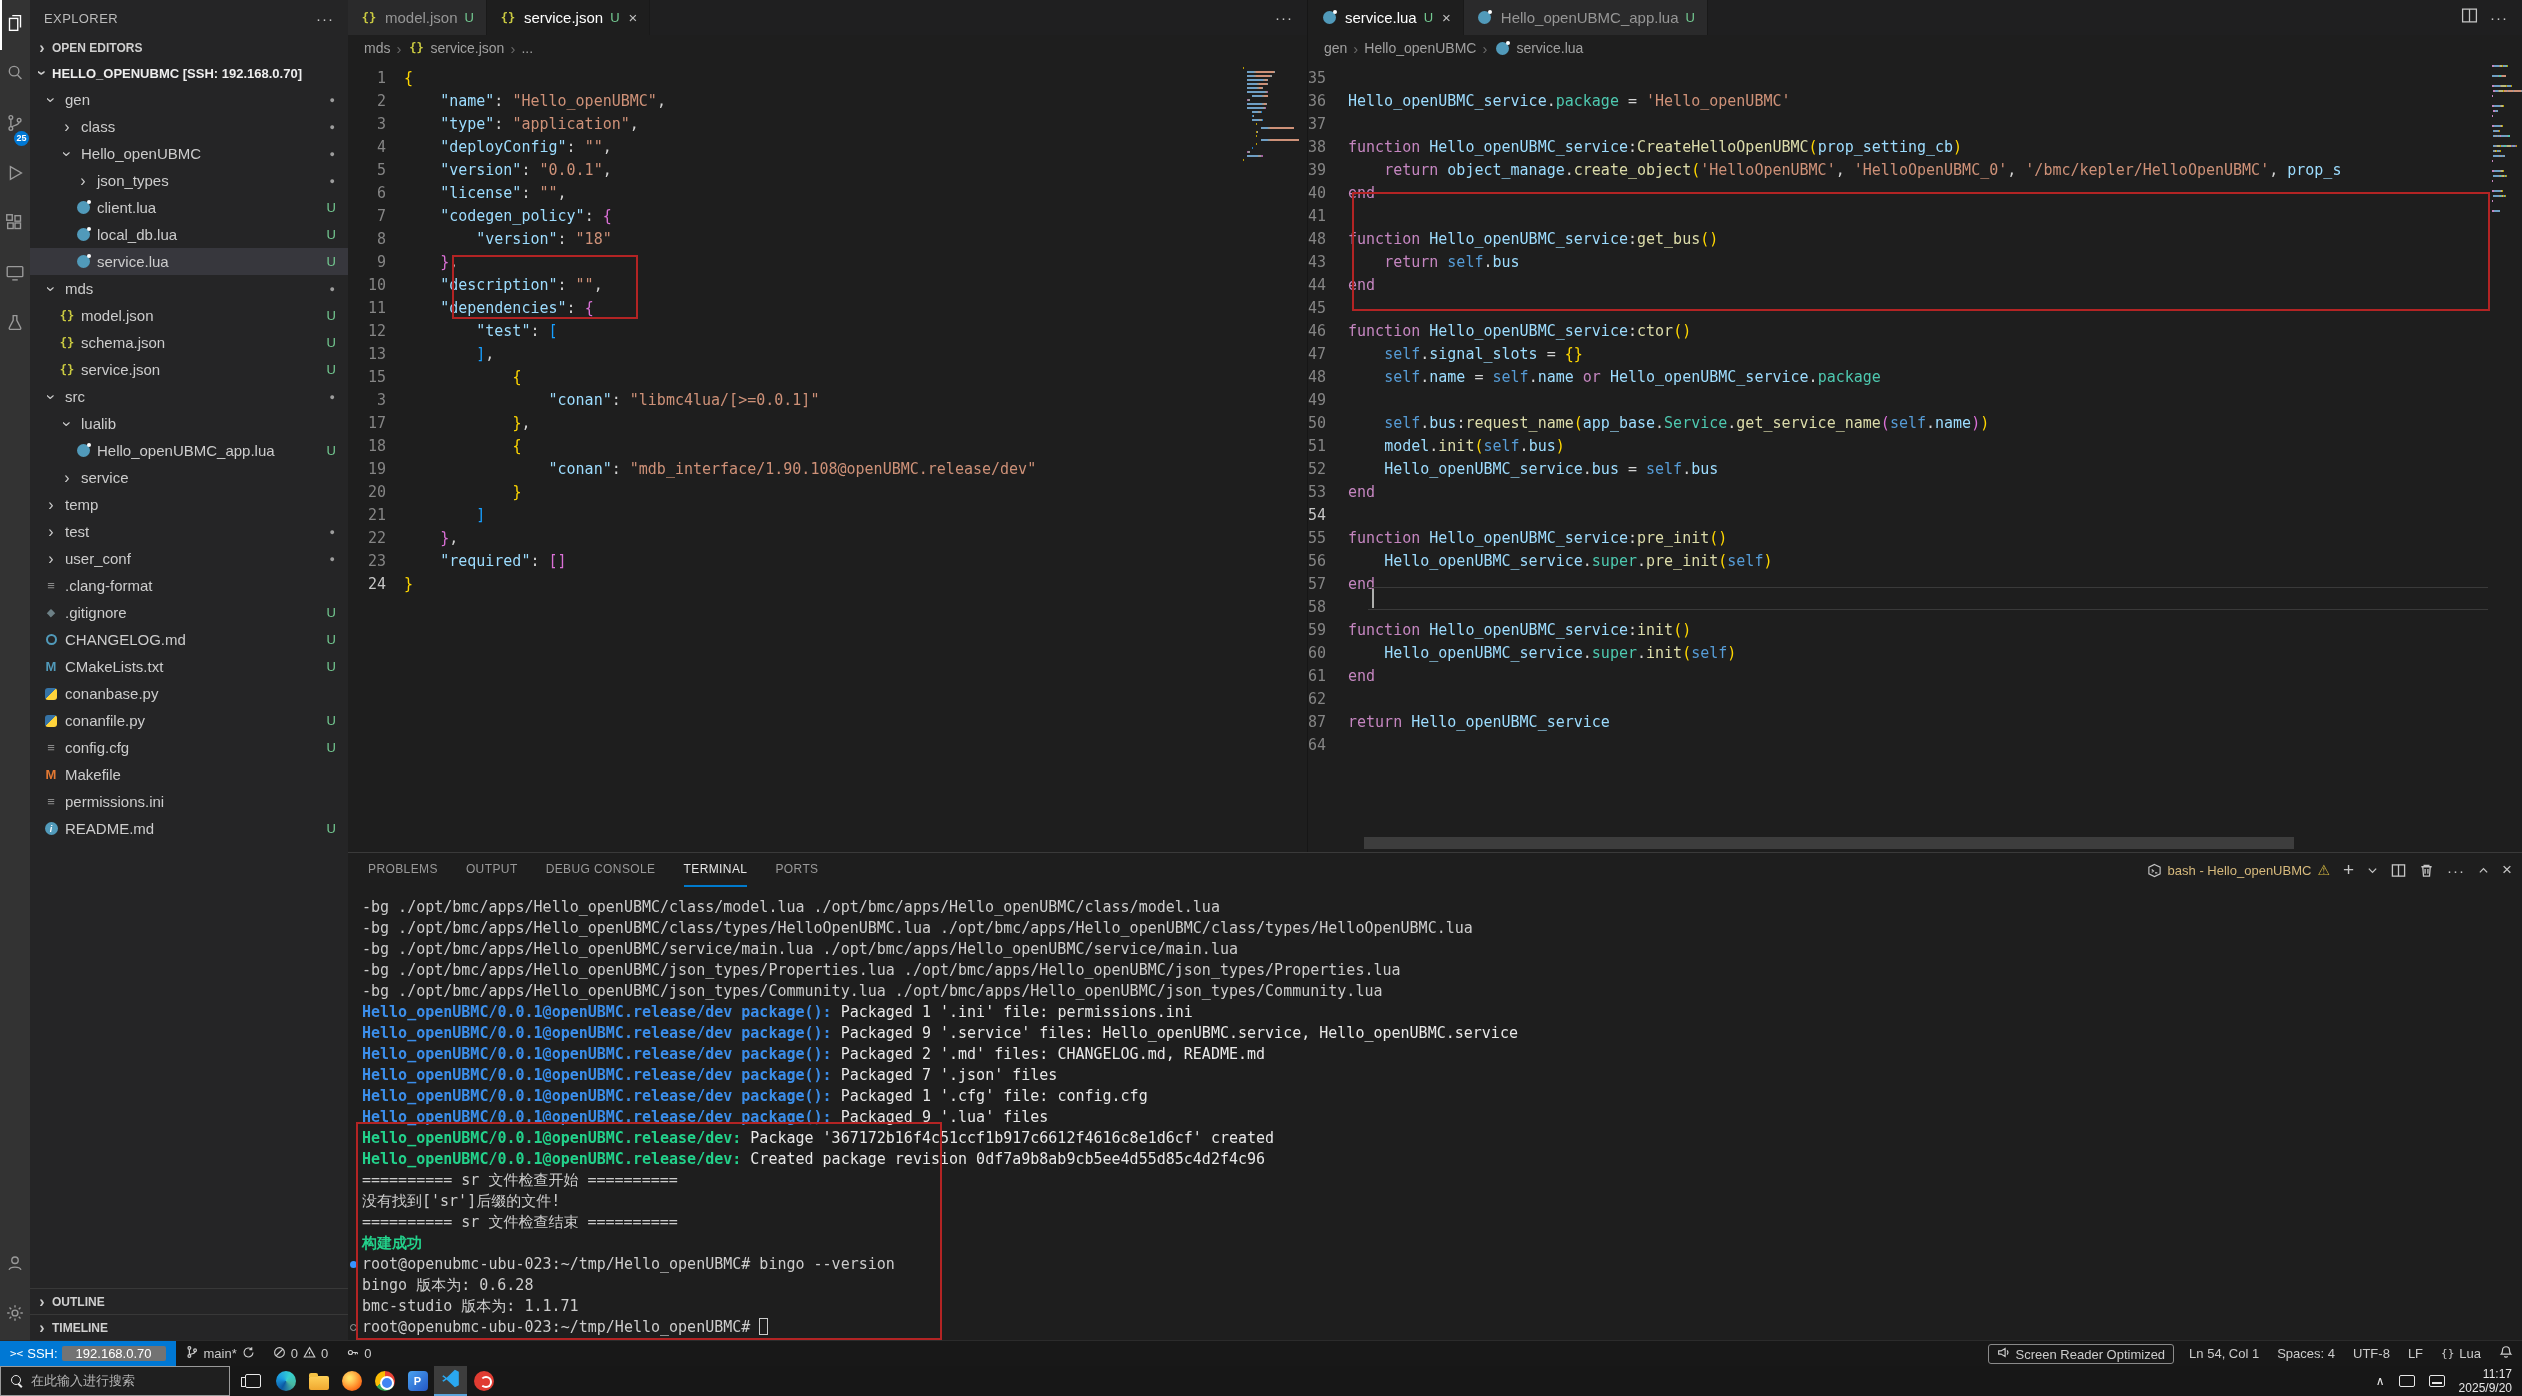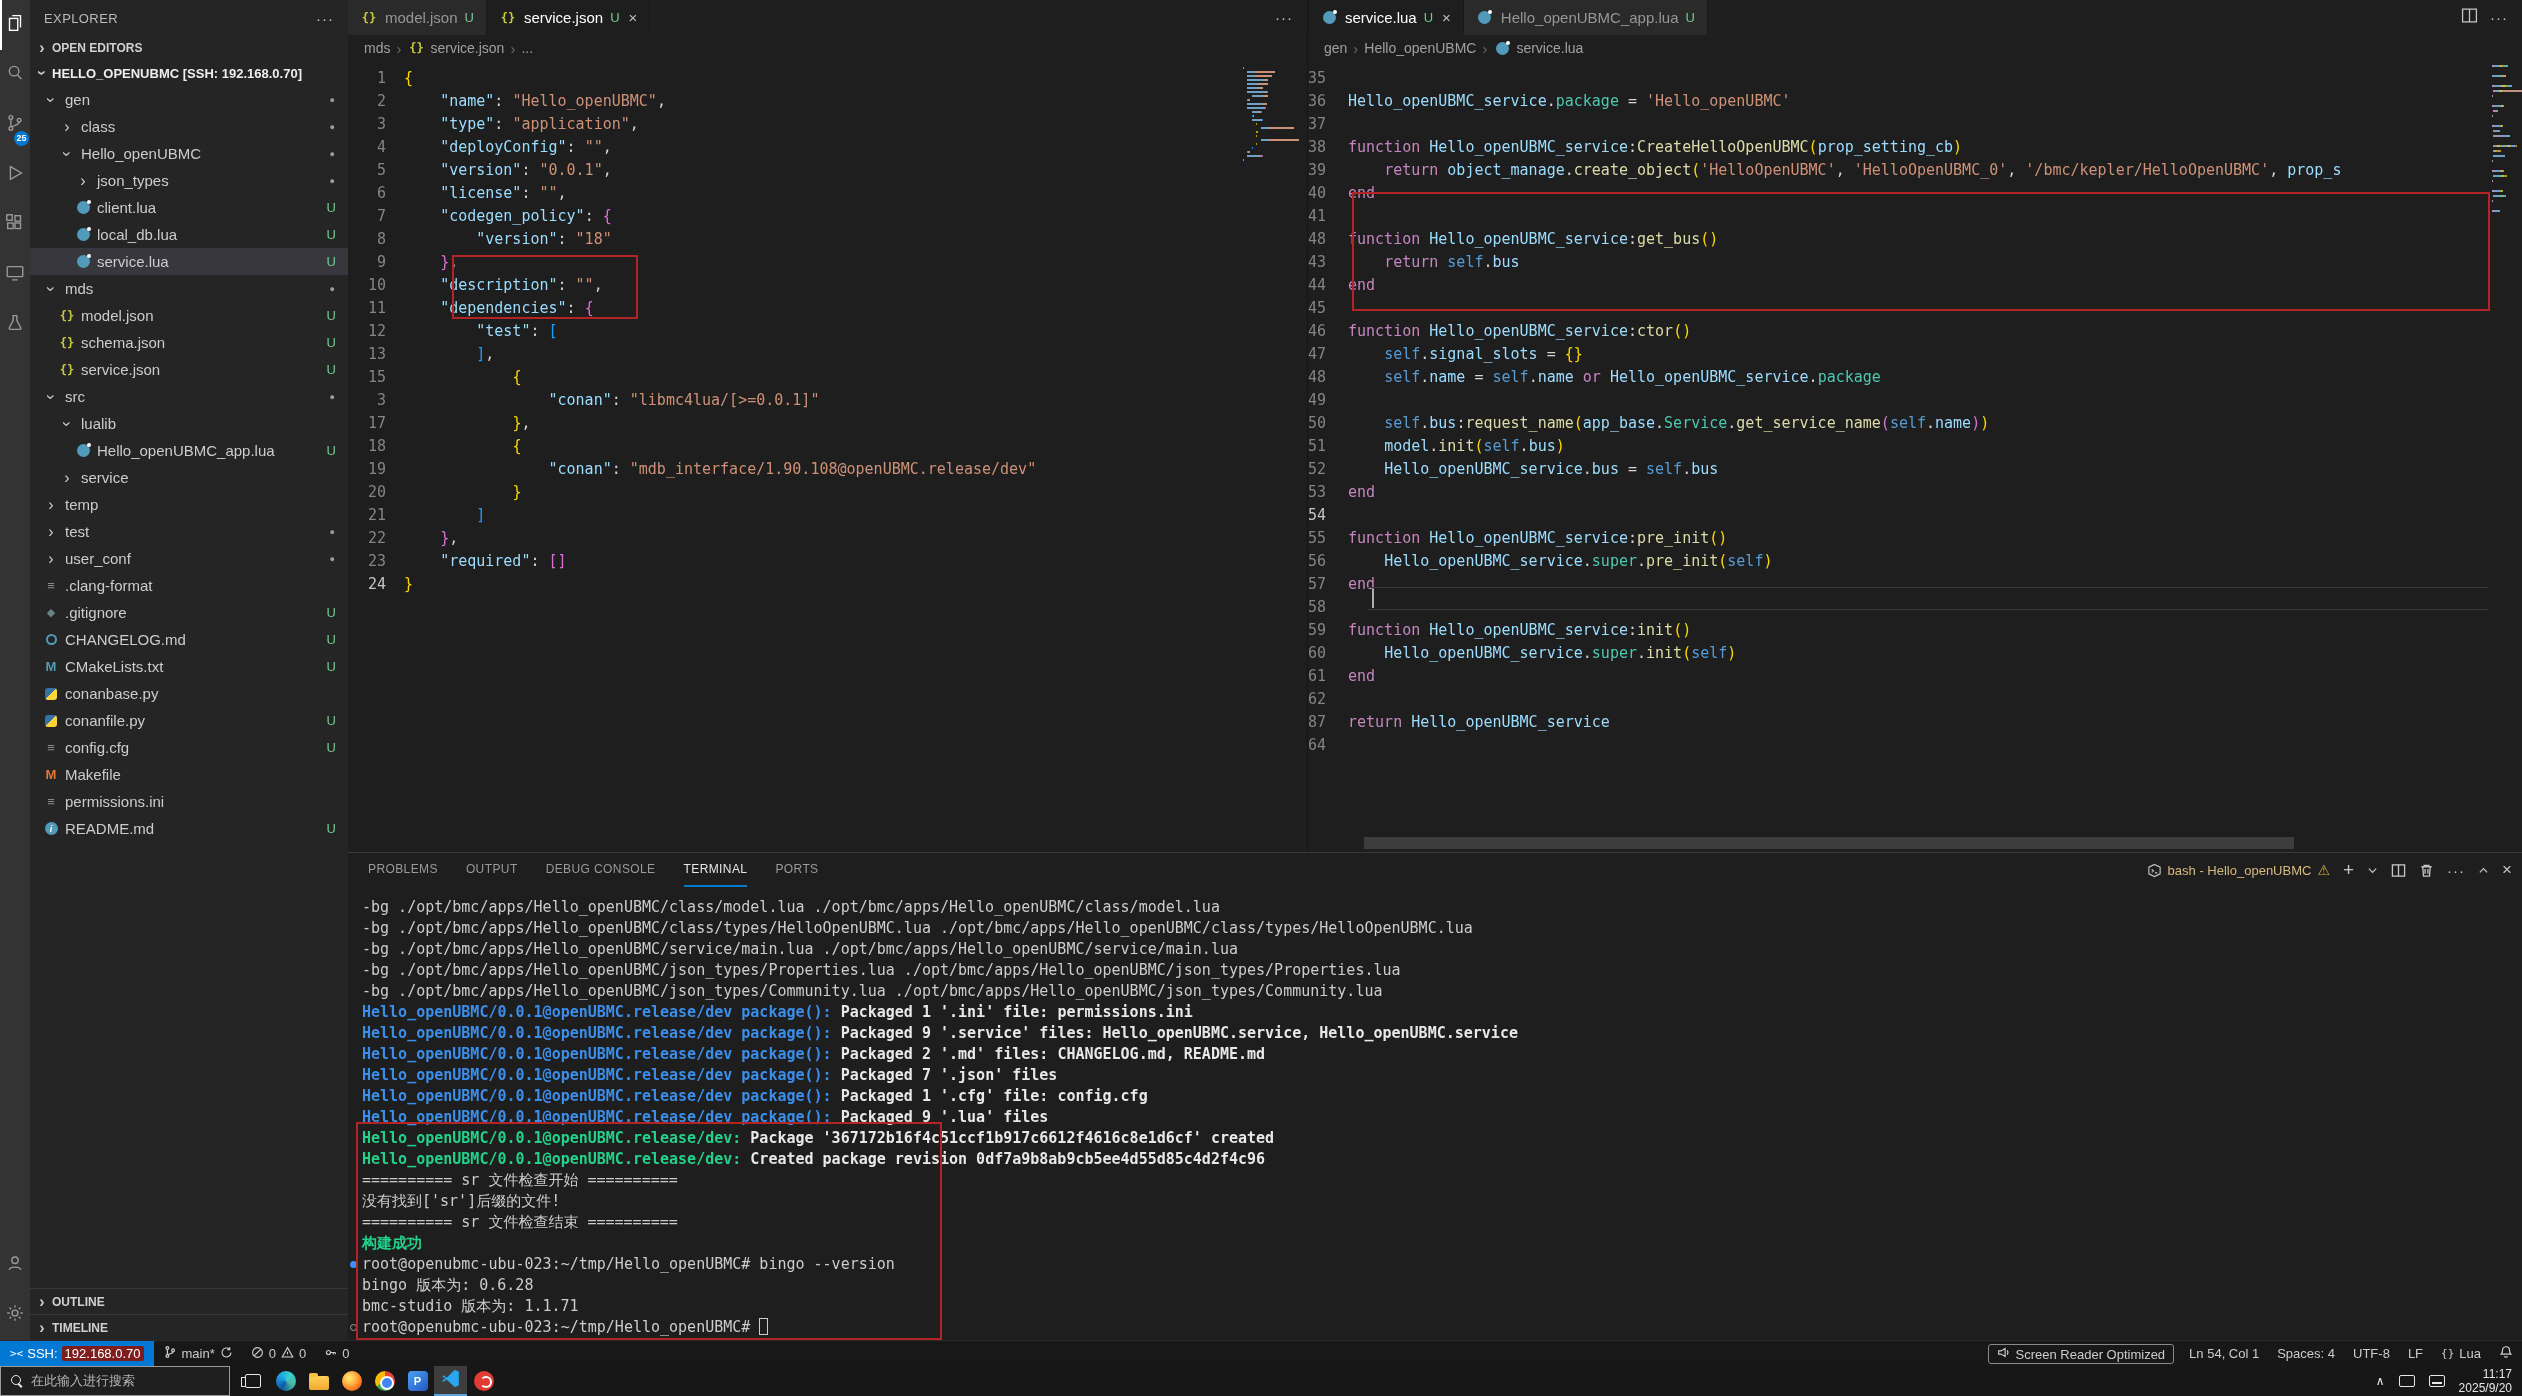--- a/index.html
+++ b/index.html
@@ -86,33 +86,33 @@
   .panel-tab{height:34px;display:flex;align-items:center;cursor:pointer;border-bottom:2px solid transparent}
   .panel-tab.active{color:#e7e7e7;border-bottom:2px solid #007acc}
   .panel-right{margin-left:auto;display:flex;align-items:center;gap:13px}
   .term-title{color:#d7ba7d;font-size:13px;display:flex;align-items:center;gap:6px;cursor:pointer}
   .warn-glyph{color:#d7ba41;font-size:14px}
   .panel-right .pi{color:#c5c5c5;font-size:16px;cursor:pointer;display:flex;align-items:center}
   .panel-right svg{stroke:#c5c5c5;fill:none;stroke-width:1.4}
   #terminal{position:absolute;left:0;right:0;top:34px;bottom:0;overflow:hidden;padding-top:10px;cursor:text}
   .term-line{position:relative;height:21px;line-height:21px;padding-left:14px;white-space:pre;font-family:"DejaVu Sans Mono",monospace;font-size:15px}
   .tl-d{color:#cccccc}
-  .tl-b{color:#e8e8e8;font-weight:bold}
+  .tl-b{color:#e8e8e8;font-weight:normal}
   .tl-blue{color:#3b8eea;font-weight:bold}
   .tl-green{color:#23d18b;font-weight:bold}
   .term-dot{position:absolute;left:2px;top:7px;width:7px;height:7px;border-radius:50%}
   .term-dot.filled{background:#3794ff}
   .term-dot.hollow{border:1px solid #a0a0a0}
   .term-cursor{display:inline-block;width:9px;height:17px;border:1px solid #cccccc;vertical-align:middle;margin-bottom:3px}
   
   #statusbar{position:absolute;left:0;top:1340px;width:100%;height:26px;background:#181818;border-top:1px solid #2b2b2b;display:flex;align-items:center;font-size:13px;color:#cccccc}
   .sb-item{display:flex;align-items:center;gap:5px;padding:0 9px;height:100%;cursor:pointer;white-space:nowrap}
   .sb-item svg{stroke:#cccccc;fill:none;stroke-width:1.4}
   .sb-remote{background:#0078d4;color:#ffffff;padding:0 10px;gap:4px}
-  .sb-remote .hl{background:#7f1d1d;padding:0 3px;border-radius:2px}
+  .sb-remote .hl{background:#737373;padding:0 14px;border-radius:2px}
   .sb-right{margin-left:auto;display:flex;height:100%}
   .sb-chip{border:1px solid #8a8a8a;border-radius:3px;height:20px;margin:3px 6px;padding:0 8px;display:flex;align-items:center;gap:6px}
   
   #taskbar{position:absolute;left:0;top:1366px;width:100%;height:30px;background:#171717;display:flex;align-items:center}
   #tb-search{width:230px;height:30px;background:#1f1f1f;border:1px solid #9a9a9a;display:flex;align-items:center;gap:8px;padding:0 10px;cursor:text}
   .mag{position:relative;width:12px;height:12px;flex:none}
   .mag:before{content:"";position:absolute;left:0;top:0;width:8px;height:8px;border:1.5px solid #e8e8e8;border-radius:50%}
   .mag:after{content:"";position:absolute;left:8px;top:8px;width:5px;height:1.5px;background:#e8e8e8;transform:rotate(45deg);transform-origin:0 0}
   #tb-search span{color:#b5b5b5;font-size:13px}
   .tb-icons{display:flex;height:100%;margin-left:6px}

